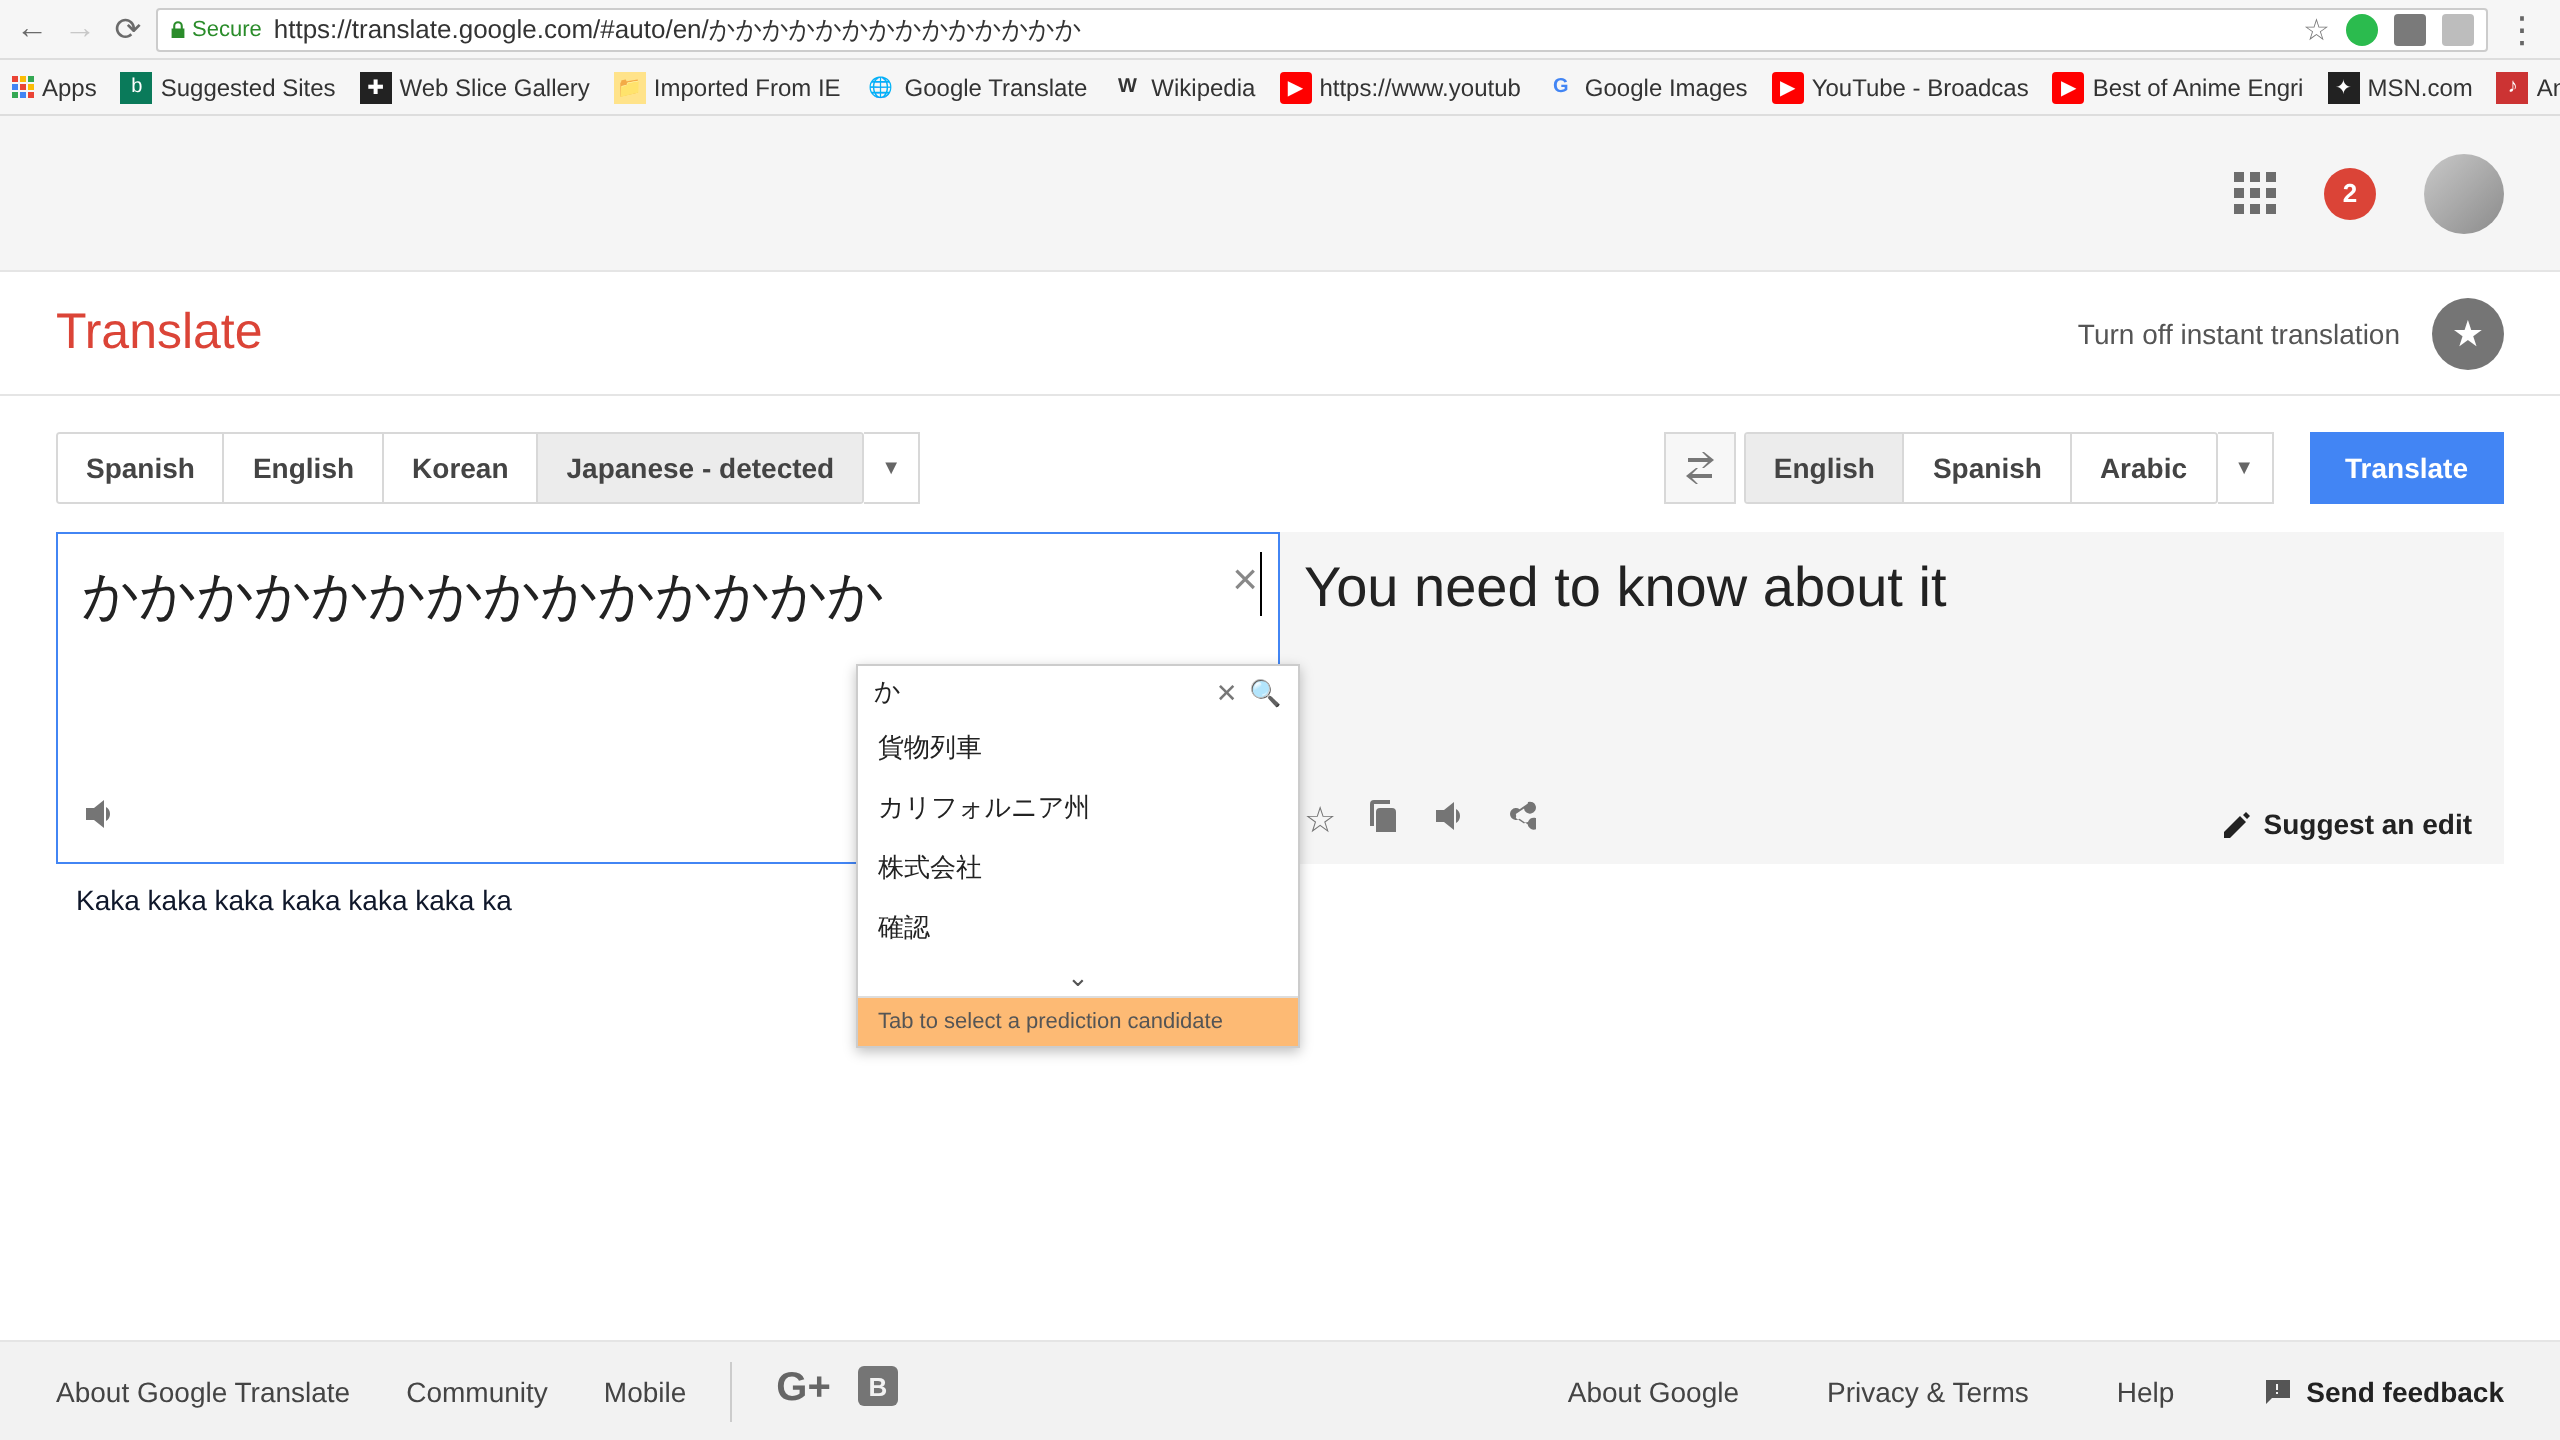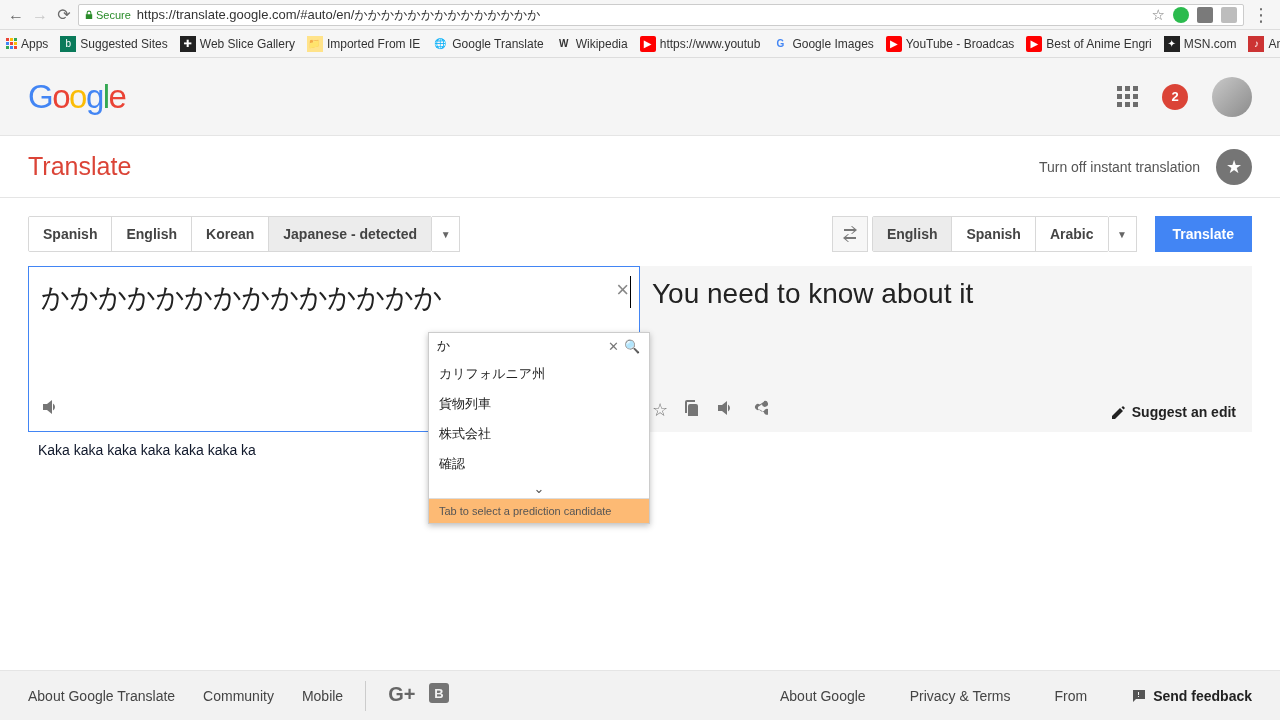--- a/index.html
+++ b/index.html
@@ -170,21 +170,20 @@
       <span>MSN.com</span>
     </div>
   <div class="bm">
       <span class="bm-icon" style="background:#c33;color:#fff">♪</span>
       <span>Anime Lyrics dot Co</span>
     </div>
 
 </div>
 
 <div class="app-header">
-  <div class="google-logo"><span class="g1">G</span><span class="o1">o</span><span class="o2">o</span><span class="g2">g</span><span class="l">l</span><span class="e">e</span></div>
   <div class="header-right">
     <span class="apps-grid">
         <span></span>
         <span></span>
         <span></span>
         <span></span>
         <span></span>
         <span></span>
         <span></span>
         <span></span>
@@ -280,22 +279,22 @@
     </div>
   </div>
 </div>
 
 <div class="ime">
   <div class="ime-top">
     <span class="ime-char">か</span>
     <span class="ime-x">✕</span>
     <span class="ime-search">🔍</span>
   </div>
+  <div class="ime-item">貨物列車</div>
   <div class="ime-item">カリフォルニア州</div>
-  <div class="ime-item">貨物列車</div>
   <div class="ime-item">株式会社</div>
   <div class="ime-item">確認</div>
   <div class="ime-chev">⌄</div>
   <div class="ime-hint">Tab to select a prediction candidate</div>
 </div>
 
 <div class="footer">
   <div class="left">
     <span>About Google Translate</span>
     <span>Community</span>
@@ -305,21 +304,21 @@
   <div class="social">
     <span style="font-weight:bold;color:#666;">G+</span>
     <span><svg width="20" height="20" viewBox="0 0 20 20">
           <rect width="20" height="20" rx="3" fill="#757575"></rect>
           <text x="10" y="15" text-anchor="middle" fill="#f2f2f2" font-size="13" font-weight="bold">B</text>
         </svg></span>
   </div>
   <div class="right">
     <span>About Google</span>
     <span>Privacy &amp; Terms</span>
-    <span>From</span>
+    <span>Help</span>
     <span class="feedback">
       <svg width="16" height="16" viewBox="0 0 16 16">
           <path fill="#555" d="M2 2h12v9H5l-3 3V2zm6 2h-1v3h1V4zm0 4h-1v1h1V8z"></path>
         </svg>
       <span>Send feedback</span>
     </span>
   </div>
 </div>
 
 </body></html>

